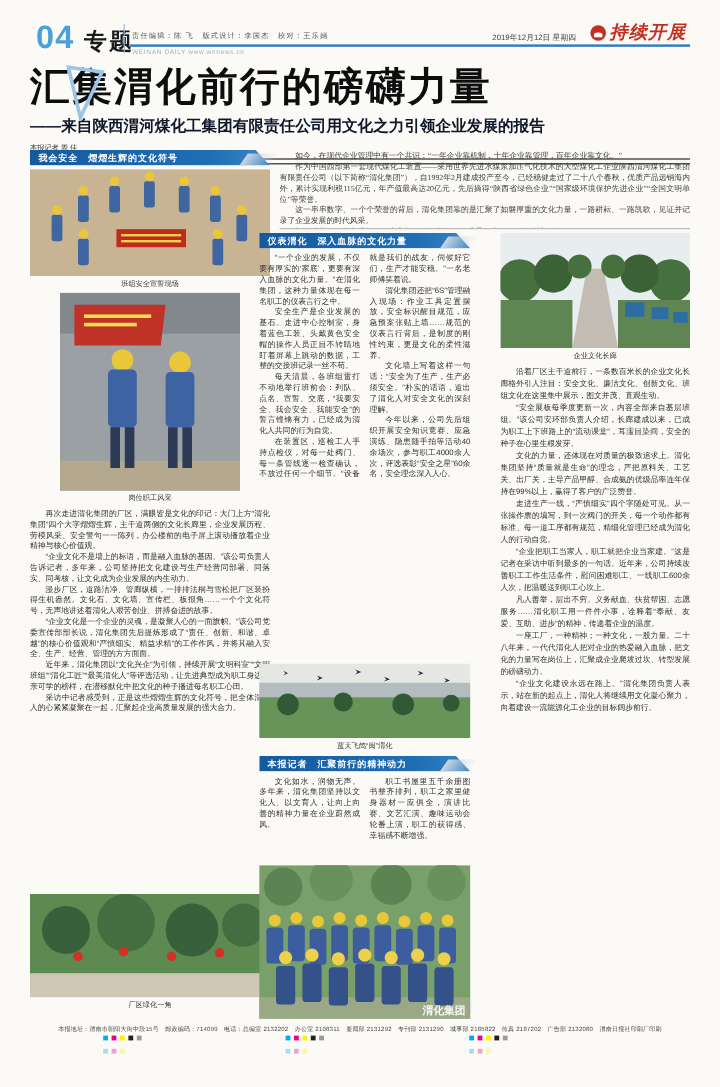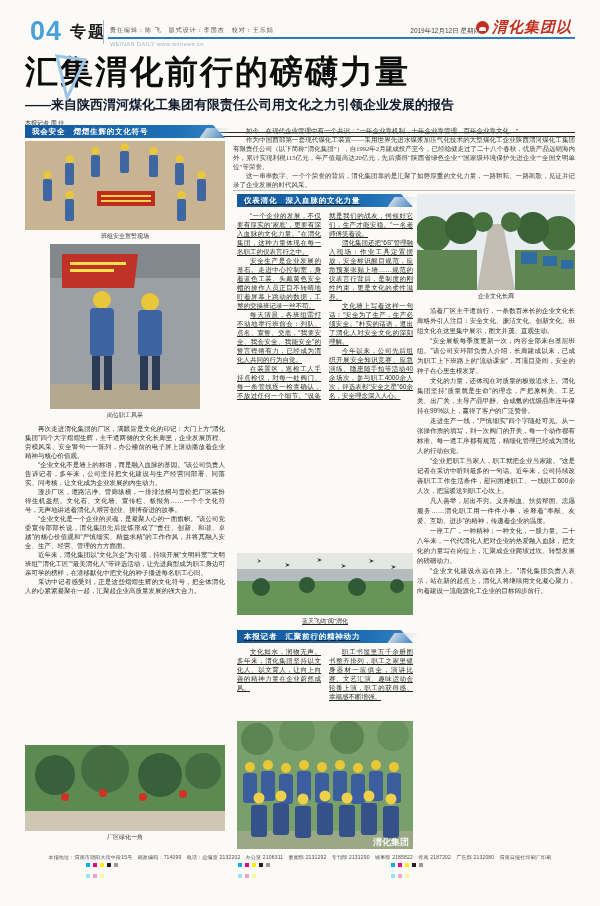--- a/index.html
+++ b/index.html
@@ -1,20 +1,20 @@
 <!DOCTYPE html>
 <html><head>
 <meta charset="utf-8">
 <style>
   html,body{margin:0;padding:0;background:#f2f1ed;}
   #page{position:relative;width:600px;height:906px;margin:0 auto;background:#fbfaf6;overflow:hidden;
         font-family:"Liberation Sans","DejaVu Sans",sans-serif;color:#222;}
   
   .hdr-pagenum{position:absolute;left:30px;top:16px;font-size:27px;color:#4aa0d8;font-weight:bold;letter-spacing:1px;}
-  .hdr-section{position:absolute;left:70px;top:22px;font-size:16px;color:#1a1a1a;font-weight:bold;letter-spacing:2px;}
+  .hdr-section{position:absolute;left:70px;top:22px;font-size:19px;color:#1a1a1a;font-weight:bold;letter-spacing:2px;}
   .hdr-vline{position:absolute;left:103px;top:20px;width:1px;height:24px;background:#9db9d2;}
   .hdr-editors{position:absolute;left:110px;top:26px;font-size:6px;color:#555;letter-spacing:1px;}
   .hdr-blueline{position:absolute;left:108px;top:37px;width:467px;height:2px;background:#2b7cbe;}
   .hdr-paper{position:absolute;left:110px;top:41px;font-size:5.5px;color:#9fb3c2;letter-spacing:0.5px;}
   .hdr-date{position:absolute;right:120px;top:27px;font-size:6.5px;color:#444;}
   .masthead{position:absolute;right:28px;top:18px;display:flex;align-items:center;gap:3px;}
   .masthead-logo{width:13px;height:13px;border-radius:50%;background:#c4301f;display:inline-block;position:relative;}
   .masthead-logo::after{content:"";position:absolute;left:3px;top:6px;width:7px;height:4px;background:#fff;border-radius:50% 50% 0 0;}
   .masthead-name{font-family:"Liberation Serif","DejaVu Serif",serif;font-size:15px;font-weight:bold;color:#c4301f;
                  font-style:italic;letter-spacing:1px;}
@@ -28,21 +28,21 @@
   
   .banner{height:13px;line-height:13px;color:#fff;font-size:7.5px;font-weight:bold;letter-spacing:0.8px;
           padding-left:7px;background:linear-gradient(100deg,#15599e 0%,#1f6fb4 75%,#3a86c6 100%);
           clip-path:polygon(0 0,calc(100% - 12px) 0,100% 100%,0 100%);position:relative;}
   .banner-row{position:relative;}
   .banner-tail{position:absolute;right:-4px;top:3px;width:26px;height:10px;background:linear-gradient(90deg,#c9d6e2,rgba(201,214,226,0));
                transform:skewX(-35deg);}
   
   .col{position:absolute;}
   .col-left{left:25px;top:125px;width:200px;}
-  .col-mid{left:237px;top:194px;width:176px;text-decoration:underline;}
+  .col-mid{left:216px;top:194px;width:176px;}
   .col-right{left:417px;top:194px;width:158px;}
   .intro{position:absolute;left:233px;top:126px;width:342px;height:62px;overflow:hidden;
          font-family:"Liberation Serif","DejaVu Serif",serif;font-size:6.5px;line-height:9px;color:#3b3b3b;
          border-bottom:1px solid #bbb;padding-bottom:2px;}
   .intro p{margin:0;text-indent:2em;text-align:justify;}
   .bodytext{font-size:6.5px;line-height:9px;color:#2e2e2e;text-align:justify;overflow:hidden;}
   .bodytext p{margin:0;text-indent:2em;}
   .cols2{column-count:2;column-gap:8px;}
   .caption{font-size:6px;color:#333;text-align:center;margin:2px 0 1px;}
   .photo{display:block;}
@@ -60,21 +60,21 @@
 
   <div class="hdr-pagenum">04</div>
   <div class="hdr-section">专题</div>
   <div class="hdr-vline"></div>
   <div class="hdr-editors">责任编辑：陈 飞　版式设计：李国杰　校对：王乐娟</div>
   <div class="hdr-blueline"></div>
   <div class="hdr-paper">WEINAN DAILY  www.wnnews.cn</div>
   <div class="hdr-date">2019年12月12日 星期四</div>
   <div class="masthead">
     <span class="masthead-logo"></span>
-    <span class="masthead-name">渭化集团以</span>
+    <span class="masthead-name">持续开展</span>
   </div>
 
   <div class="headline-block">
     <svg class="headline-deco" width="40" height="46">
       <path d="M2 2 L30 6 L12 44 Z" fill="none" stroke="#9cc5e6" stroke-width="3"></path>
     </svg>
     <h1 class="headline-title">汇集渭化前行的磅礴力量</h1>
     <div class="headline-sub">——来自陕西渭河煤化工集团有限责任公司用文化之力引领企业发展的报告</div>
     <div class="headline-byline">本报记者 周 佳</div>
     <div class="rule-double"></div>

